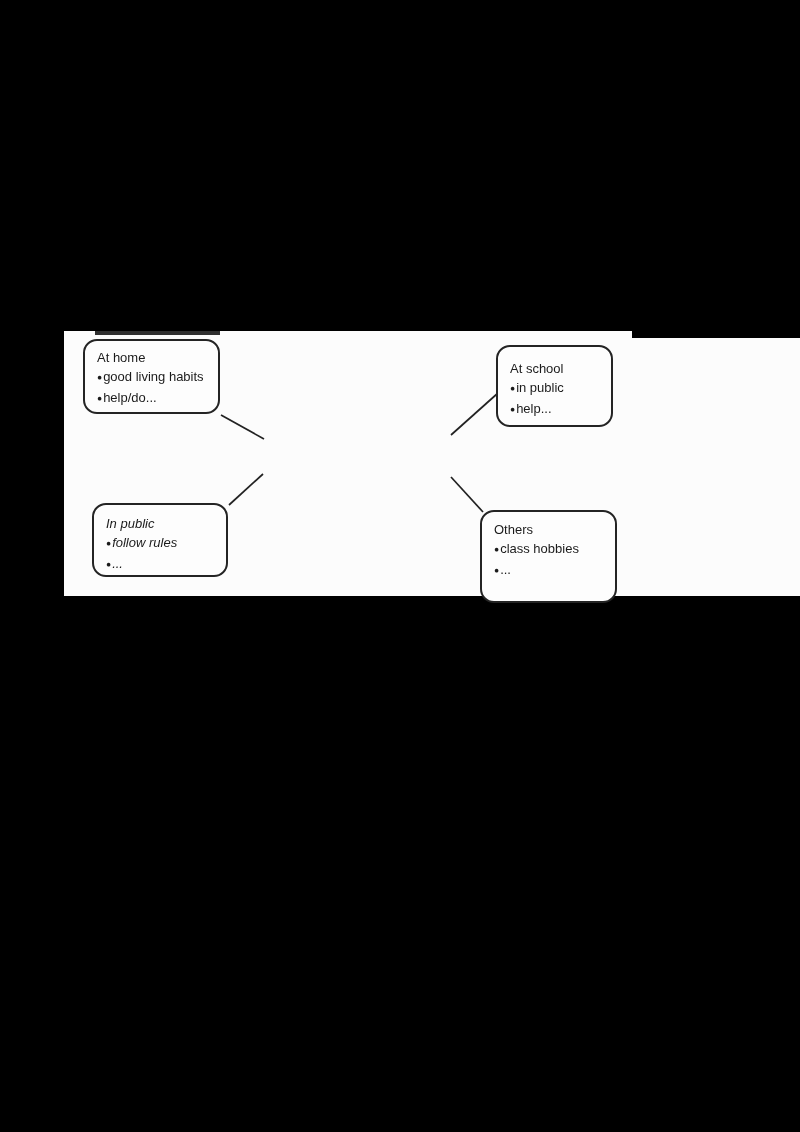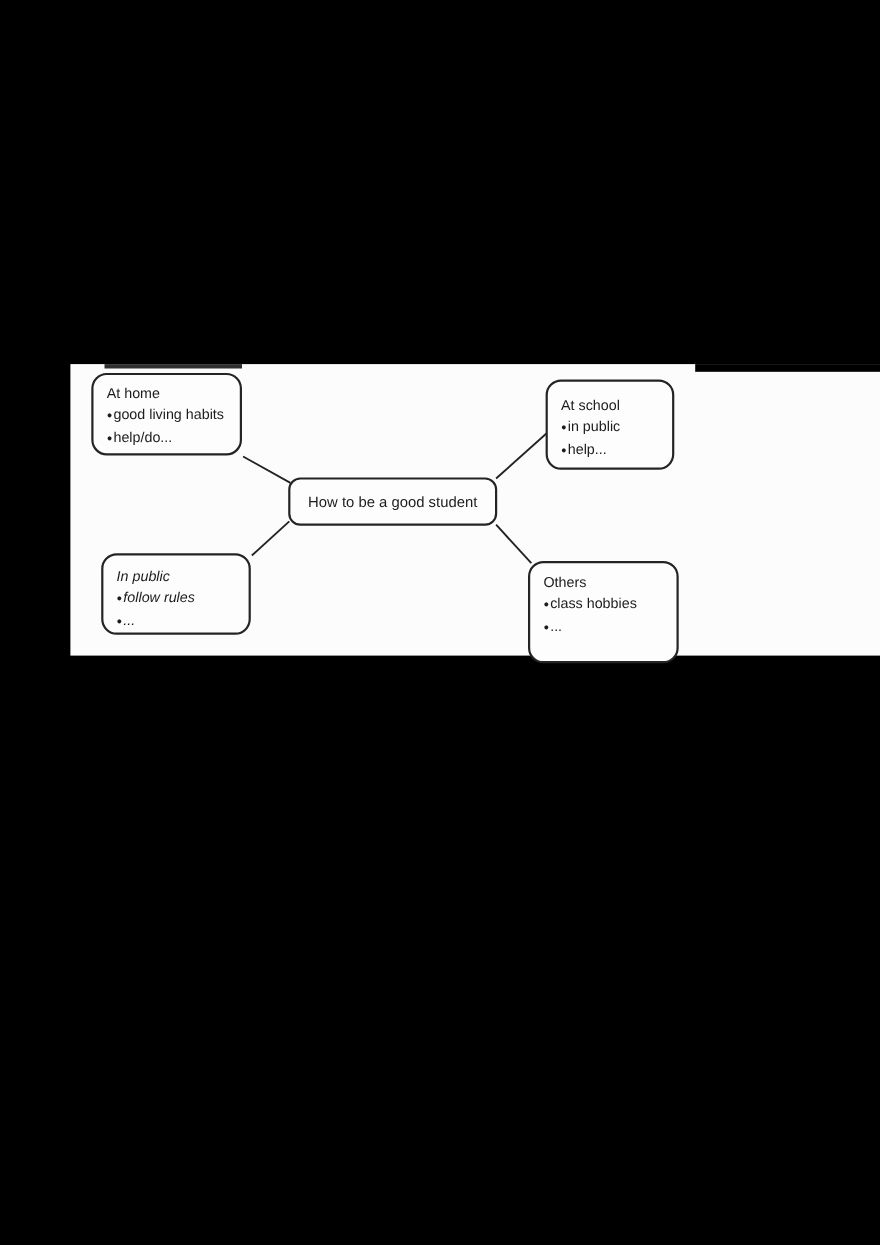--- a/index.html
+++ b/index.html
@@ -129,23 +129,20 @@
       <div class="bullet-line">
           <span class="bullet">●</span>
           <span>in public</span>
         </div>
       <div class="bullet-line">
           <span class="bullet">●</span>
           <span>help...</span>
         </div>
     </div>
 
-    <div class="node node-center">
-      <span>How to be a good student</span>
-    </div>
 
     <div class="node node-public">
       <div class="node-title">In public</div>
       <div class="bullet-line">
           <span class="bullet">●</span>
           <span>follow rules</span>
         </div>
       <div class="bullet-line">
           <span class="bullet">●</span>
           <span>...</span>

